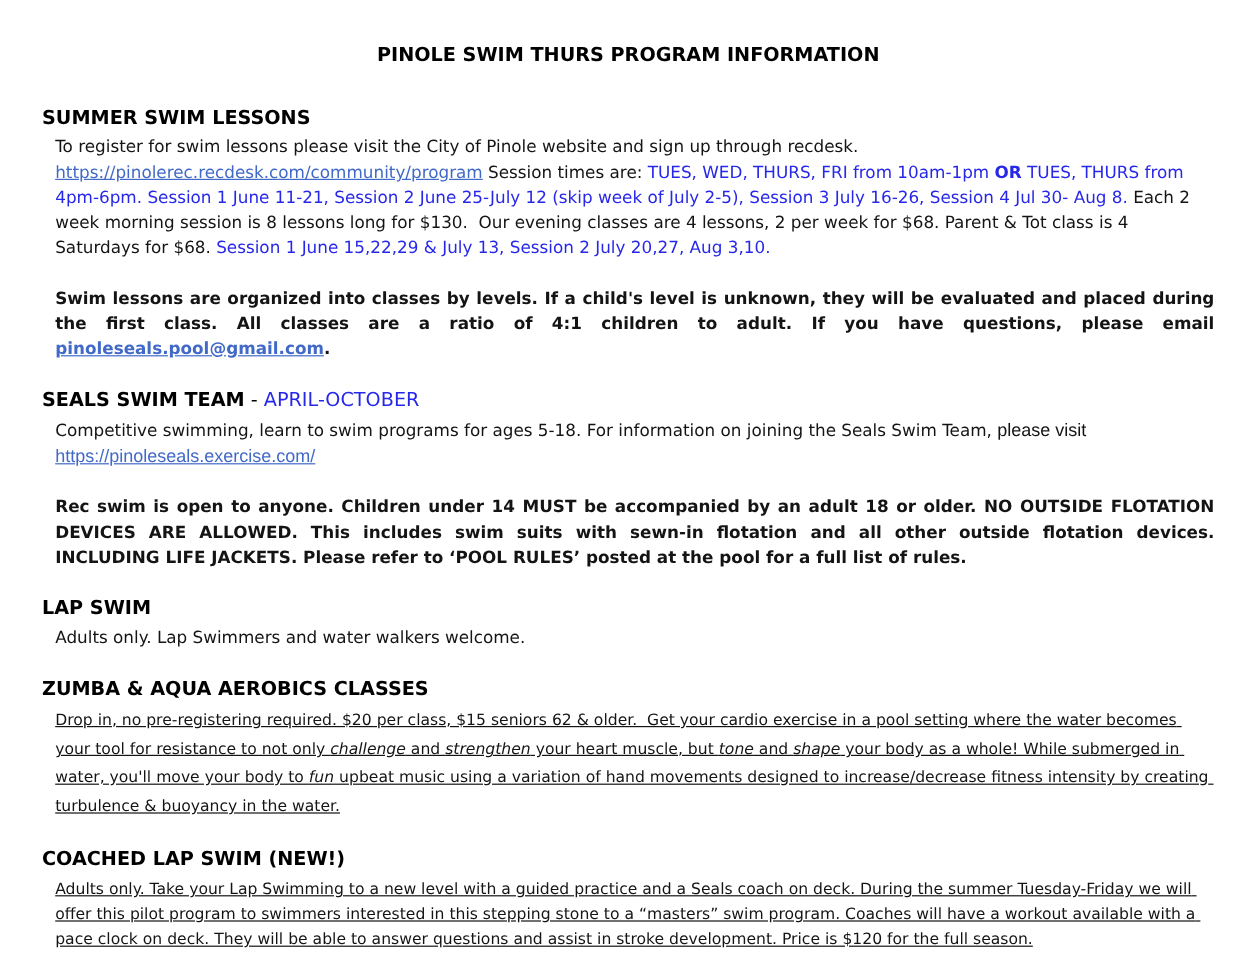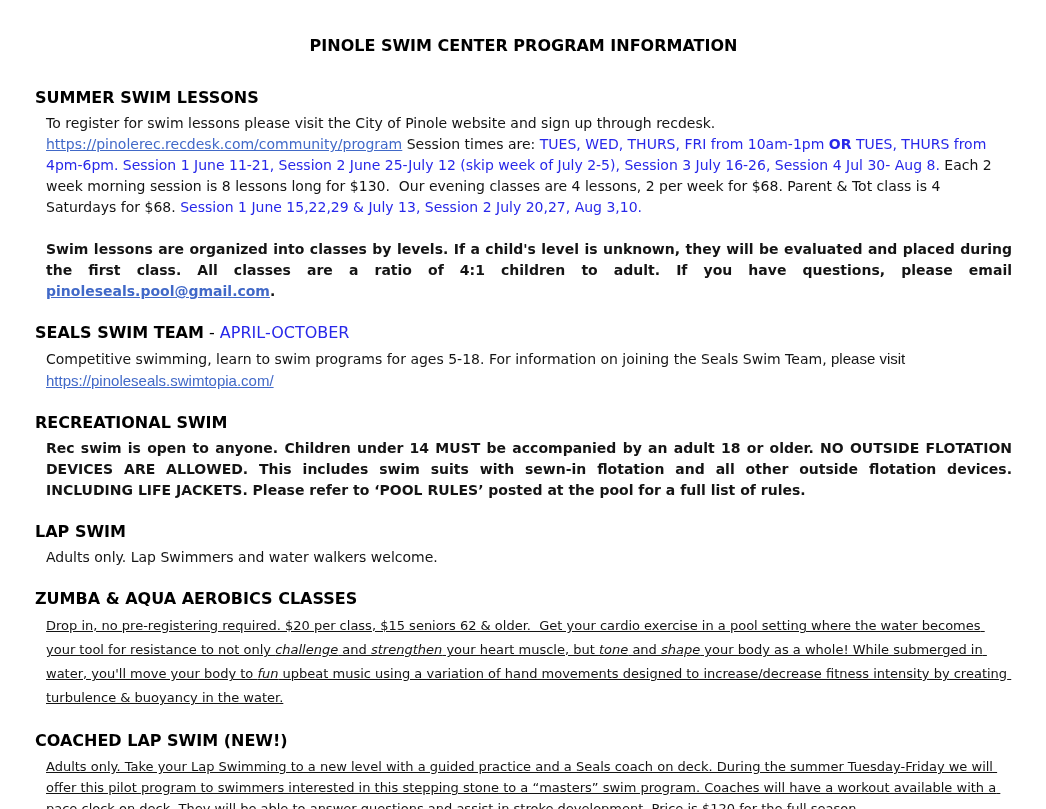--- a/index.html
+++ b/index.html
@@ -45,30 +45,29 @@
     text-decoration: underline;
     cursor: pointer;
   }
   .s-alt { font-family: "Liberation Sans", sans-serif; font-size: 15px; }
   a.s-link.s-alt { font-size: 15px; }
 </style>
 </head>
 <body>
 
 <div class="page">
-  <div class="doc-title">PINOLE SWIM CENTER PROGRAM INFORMATION</div>
+  <div class="doc-title">PINOLE SWIM THURS PROGRAM INFORMATION</div>
   <div class="doc-body">
       <div class="sec-heading"><span class="">SUMMER SWIM LESSONS</span></div>
       <p class=""><span class="">To register for swim lessons please visit the City of Pinole website and sign up through recdesk.
 </span><a class="s-link">https://pinolerec.recdesk.com/community/program</a><span class=""> Session times are: </span><span class="s-blue">TUES, WED, THURS, FRI from 10am-1pm </span><span class="s-blue s-bold">OR</span><span class="s-blue"> TUES, THURS from 4pm-6pm. Session 1 June 11-21, Session 2 June 25-July 12 (skip week of July 2-5), Session 3 July 16-26, Session 4 Jul 30- Aug 8.</span><span class=""> Each 2 week morning session is 8 lessons long for $130.  Our evening classes are 4 lessons, 2 per week for $68. Parent &amp; Tot class is 4 Saturdays for $68. </span><span class="s-blue">Session 1 June 15,22,29 &amp; July 13, Session 2 July 20,27, Aug 3,10.</span></p>
       <p class="p-justify"><span class="">Swim lessons are organized into classes by levels. If a child's level is unknown, they will be evaluated and placed during the first class. All classes are a ratio of 4:1 children to adult. If you have questions, please email </span><a class="s-link">pinoleseals.pool@gmail.com</a><span class="">.</span></p>
       <div class="sec-heading"><span class="">SEALS SWIM TEAM</span><span class="s-plain"> - </span><span class="s-plain s-blue">APRIL-OCTOBER</span></div>
       <p class=""><span class="">Competitive swimming, learn to swim programs for ages 5-18. For information on joining the Seals Swim Team, </span><span class="s-alt">please visit </span><span class="">
-</span><a class="s-link s-alt">https://pinoleseals.swimtopia.com/</a></p>
-      <div class="sec-heading"><span class="">RECREATIONAL SWIM</span></div>
+</span><a class="s-link s-alt">https://pinoleseals.exercise.com/</a></p>
       <p class="p-justify"><span class="">Rec swim is open to anyone. Children under 14 MUST be accompanied by an adult 18 or older. NO OUTSIDE FLOTATION DEVICES ARE ALLOWED. This includes swim suits with sewn-in flotation and all other outside flotation devices. INCLUDING LIFE JACKETS. Please refer to ‘POOL RULES’ posted at the pool for a full list of rules.</span></p>
       <div class="sec-heading"><span class="">LAP SWIM</span></div>
       <p class=""><span class="">Adults only. Lap Swimmers and water walkers welcome.</span></p>
       <div class="sec-heading"><span class="">ZUMBA &amp; AQUA AEROBICS CLASSES</span></div>
       <p class="p-small p-lh24"><span class="">Drop in, no pre-registering required. $20 per class, $15 seniors 62 &amp; older.  Get your cardio exercise in a pool setting where the water becomes your tool for resistance to not only </span><span class="s-italic">challenge</span><span class=""> and </span><span class="s-italic">strengthen</span><span class=""> your heart muscle, but </span><span class="s-italic">tone</span><span class=""> and </span><span class="s-italic">shape</span><span class=""> your body as a whole! While submerged in water, you'll move your body to </span><span class="s-italic">fun</span><span class=""> upbeat music using a variation of hand movements designed to increase/decrease fitness intensity by creating turbulence &amp; buoyancy in the water.</span></p>
       <div class="sec-heading"><span class="">COACHED LAP SWIM (NEW!)</span></div>
       <p class="p-small"><span class="">Adults only. Take your Lap Swimming to a new level with a guided practice and a Seals coach on deck. During the summer Tuesday-Friday we will offer this pilot program to swimmers interested in this stepping stone to a “masters” swim program. Coaches will have a workout available with a pace clock on deck. They will be able to answer questions and assist in stroke development. Price is $120 for the full season.</span></p>
     </div>
 </div>
 

